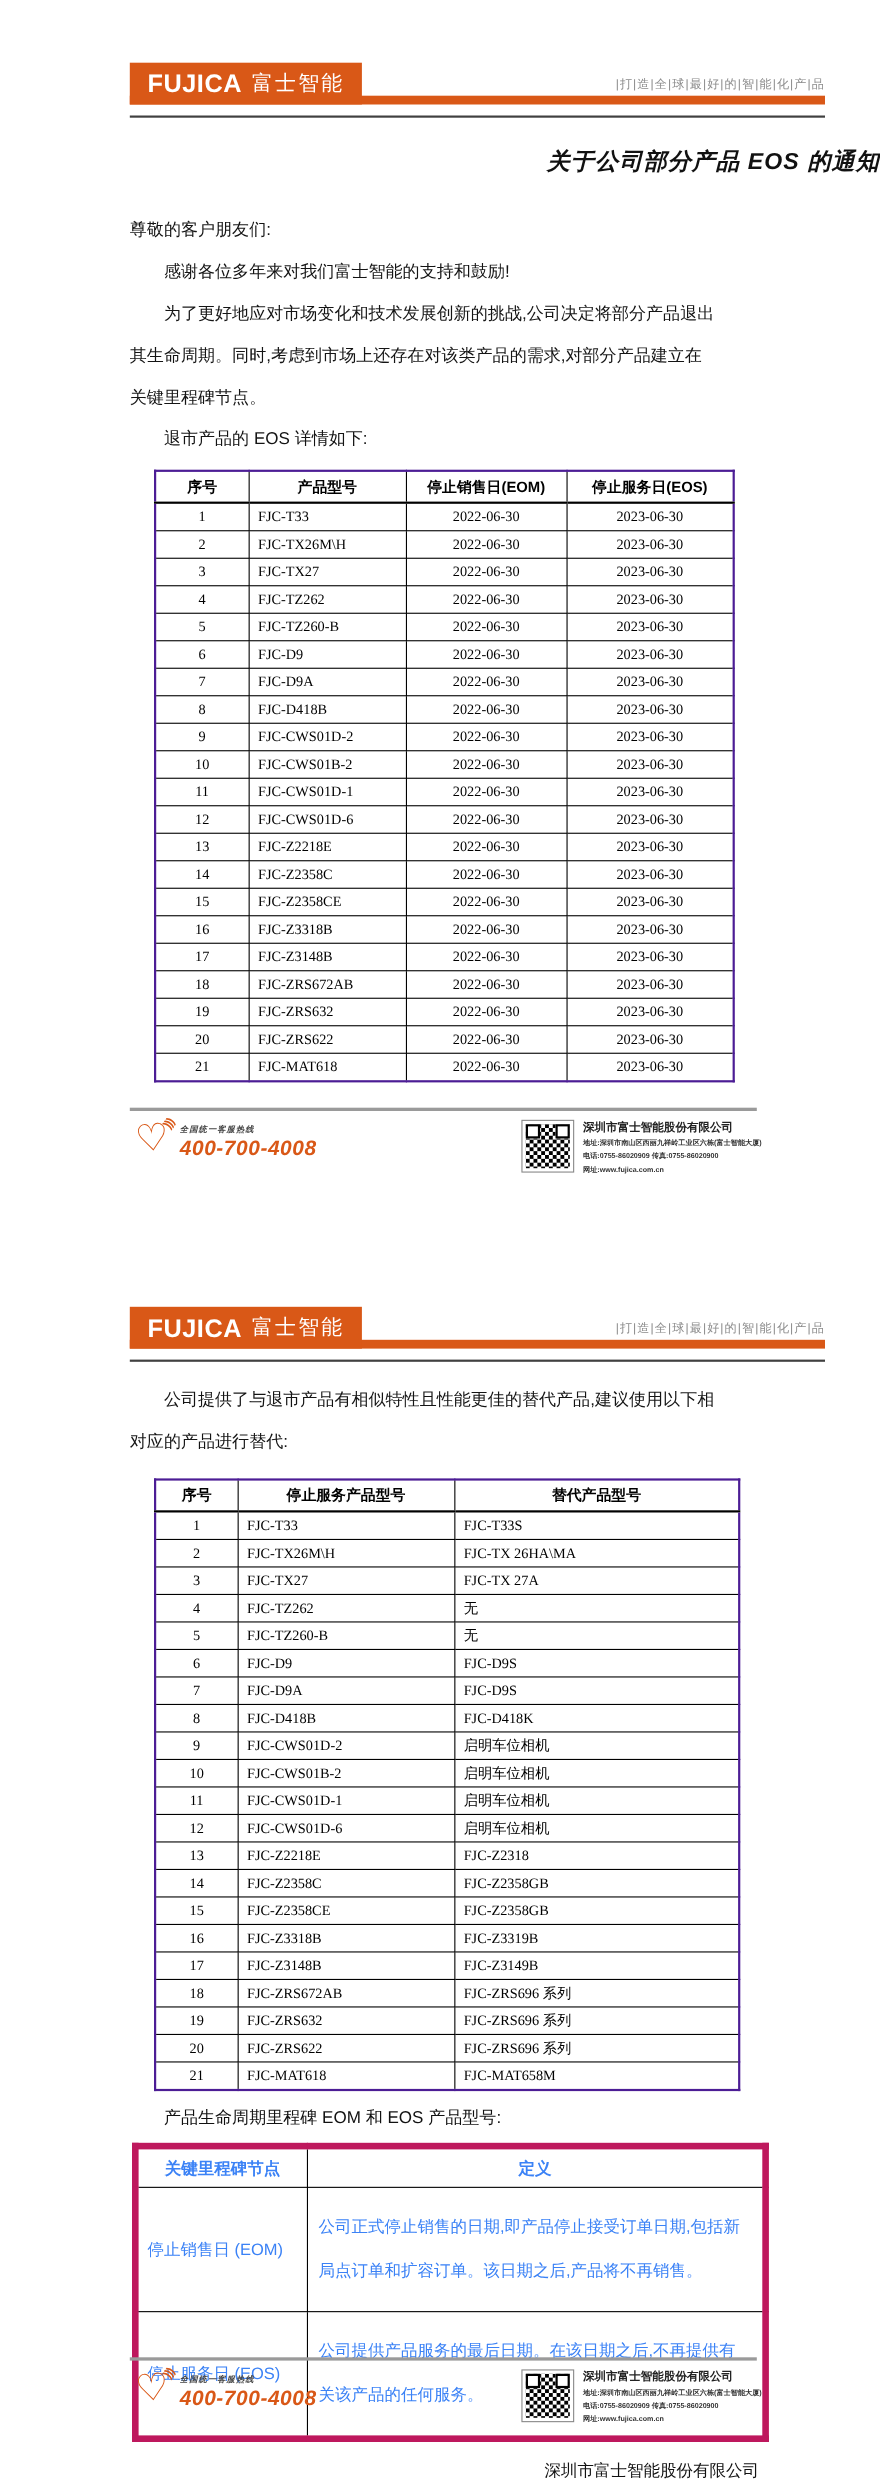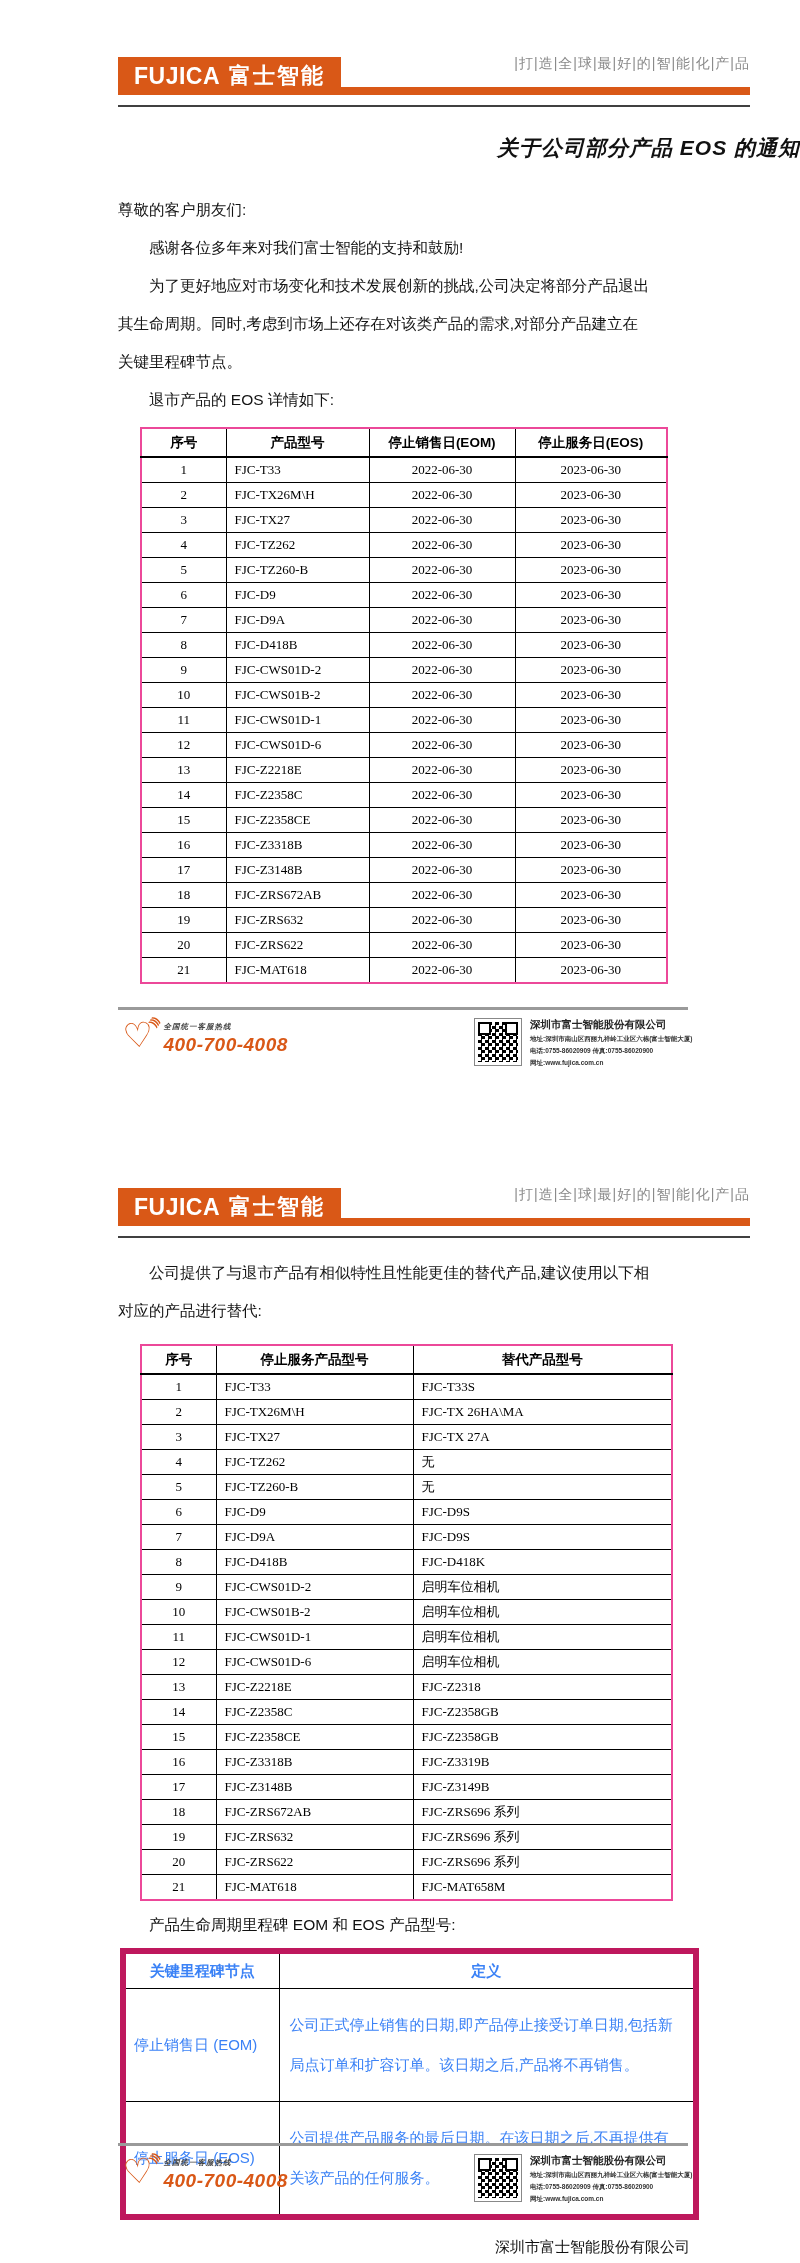--- a/index.html
+++ b/index.html
@@ -8,33 +8,33 @@
   .page{position:absolute;left:0;width:800px;}
   #page1{top:0;height:1133px;}
   #page2{top:1133px;height:1130px;}
 
   
   .brand-row{display:flex;align-items:flex-end;height:30px;margin:57px 50px 0 118px;width:632px;}
   #page2 .brand-row{margin-top:55px;}
   .logo-box{display:inline-flex;align-items:center;gap:9px;background:var(--accent);
             color:#fff;height:38px;padding:0 16px;margin-bottom:-8px;}
   .logo-latin{font-size:23px;font-weight:bold;letter-spacing:.5px;}
-  .logo-cjk{font-size:22px;font-weight:bold;letter-spacing:2px;}
-  .slogan{margin-left:auto;font-size:14px;color:#8a8a8a;letter-spacing:1px;padding-bottom:14px;white-space:nowrap;}
+  .logo-cjk{font-size:19px;font-weight:normal;letter-spacing:2px;}
+  .slogan{margin-left:auto;font-size:11px;color:#8a8a8a;letter-spacing:1px;padding-bottom:3px;white-space:nowrap;}
   .orange-strip{height:8px;background:var(--accent);margin:0 50px 0 118px;width:632px;}
   .dark-line{height:2px;background:#404040;margin:10px 50px 0 118px;width:632px;}
 
   
   .doc-title{margin-top:26px;text-align:right;font-size:21px;font-weight:bold;letter-spacing:1px;line-height:30px;font-style:italic;}
   .para-block{margin:28px 50px 0 118px;width:600px;font-size:15.5px;line-height:38px;color:#141414;}
   .para-line{white-space:nowrap;}
   .indent{padding-left:2em;}
 
   
-  table.data-table{border-collapse:collapse;table-layout:fixed;border:2px solid #ec4899;
+  table.data-table{border-collapse:collapse;table-layout:fixed;border:2px solid #4c1d95;
         font-family:"Liberation Serif","DejaVu Serif",serif;font-size:13px;color:#000;}
   table.data-table th{font-family:"Liberation Sans","DejaVu Sans",sans-serif;font-size:13.5px;
         font-weight:bold;height:25px;border:1px solid #000;border-bottom:2px solid #000;text-align:center;}
   table.data-table td{height:22px;border:1px solid #000;text-align:center;overflow:hidden;white-space:nowrap;}
   #eos-table{margin:8px 0 0 140px;width:528px;}
   #eos-table td:nth-child(2){text-align:left;padding-left:8px;}
   #rep-table{margin:14px 0 0 140px;width:531px;}
   #rep-table td:nth-child(2),#rep-table td:nth-child(3){text-align:left;padding-left:8px;}
 
   

